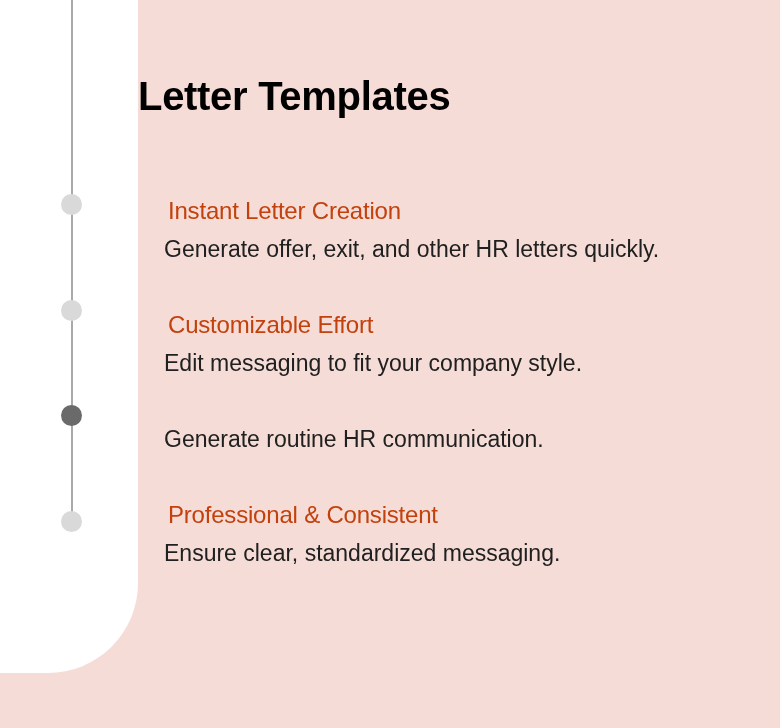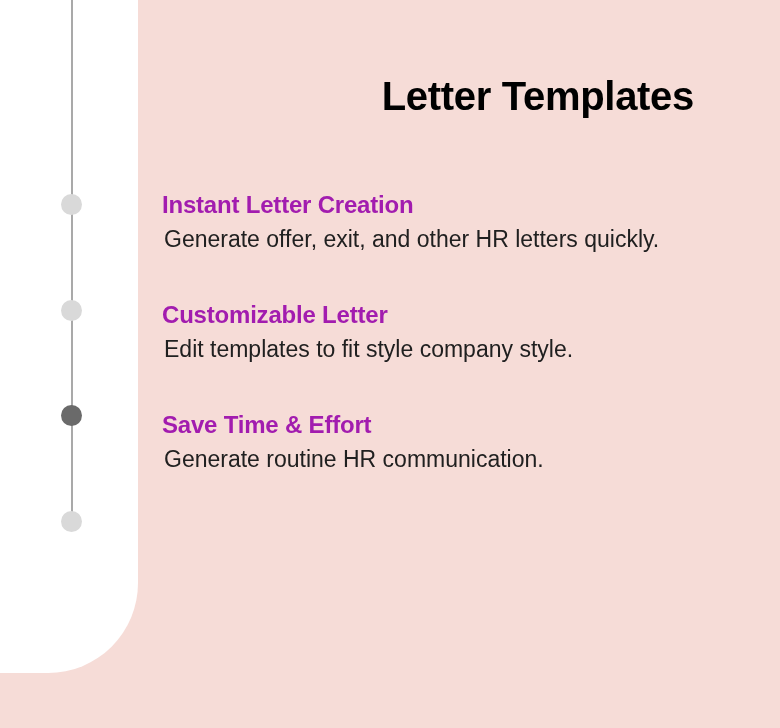--- a/index.html
+++ b/index.html
@@ -52,44 +52,44 @@
   .dot-2 { top: 300px; }
   .dot-3 { top: 405px; }
   .dot-4 { top: 511px; }
 
   
   .title {
     position: absolute;
     left: 138px;
     right: 86px;
     top: 46px;
-    text-align: right;
+    text-align: left;
     font-size: 40px;
     line-height: 46px;
     font-weight: 700;
     color: #000000;
     letter-spacing: -0.3px;
   }
 
   
   .features {
     position: absolute;
     left: 160px;
     right: 30px;
     top: 188px;
   }
   .feature {
     margin-bottom: 46px;
   }
   .feature-title {
-    margin: 2px;
+    margin: 8px;
     font-size: 24px;
     line-height: 30px;
-    font-weight: 700;
-    color: #a21caf;
+    font-weight: 400;
+    color: #c2410c;
     letter-spacing: -0.2px;
   }
   .feature-desc {
     margin: 4px;
     font-size: 23px;
     line-height: 30px;
     font-weight: 400;
     color: #202020;
   }
 </style>
@@ -108,23 +108,26 @@
 <h1 class="title">Letter Templates</h1>
 
 <div class="features">
 
   <div class="feature">
     <h3 class="feature-title">Instant Letter Creation</h3>
     <p class="feature-desc">Generate offer, exit, and other HR letters quickly.</p>
   </div>
 
   <div class="feature">
-    <h3 class="feature-title">Customizable Letter</h3>
-    <p class="feature-desc">Edit templates to fit style company style.</p>
+    <h3 class="feature-title">Customizable Effort</h3>
+    <p class="feature-desc">Edit messaging to fit your company style.</p>
   </div>
 
   <div class="feature">
-    <h3 class="feature-title">Save Time &amp; Effort</h3>
     <p class="feature-desc">Generate routine HR communication.</p>
   </div>
 
+  <div class="feature">
+    <h3 class="feature-title">Professional &amp; Consistent</h3>
+    <p class="feature-desc">Ensure clear, standardized messaging.</p>
+  </div>
 
 </div>
 
 </body></html>

